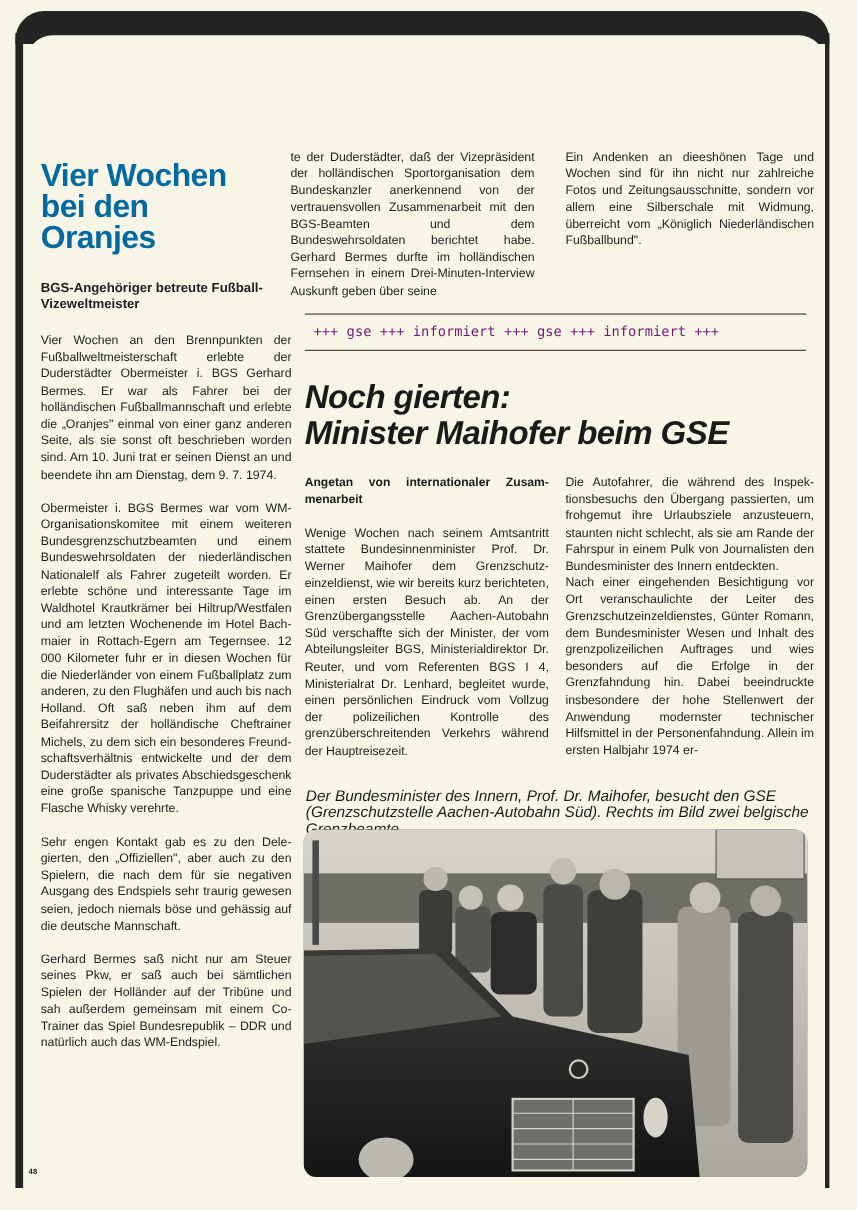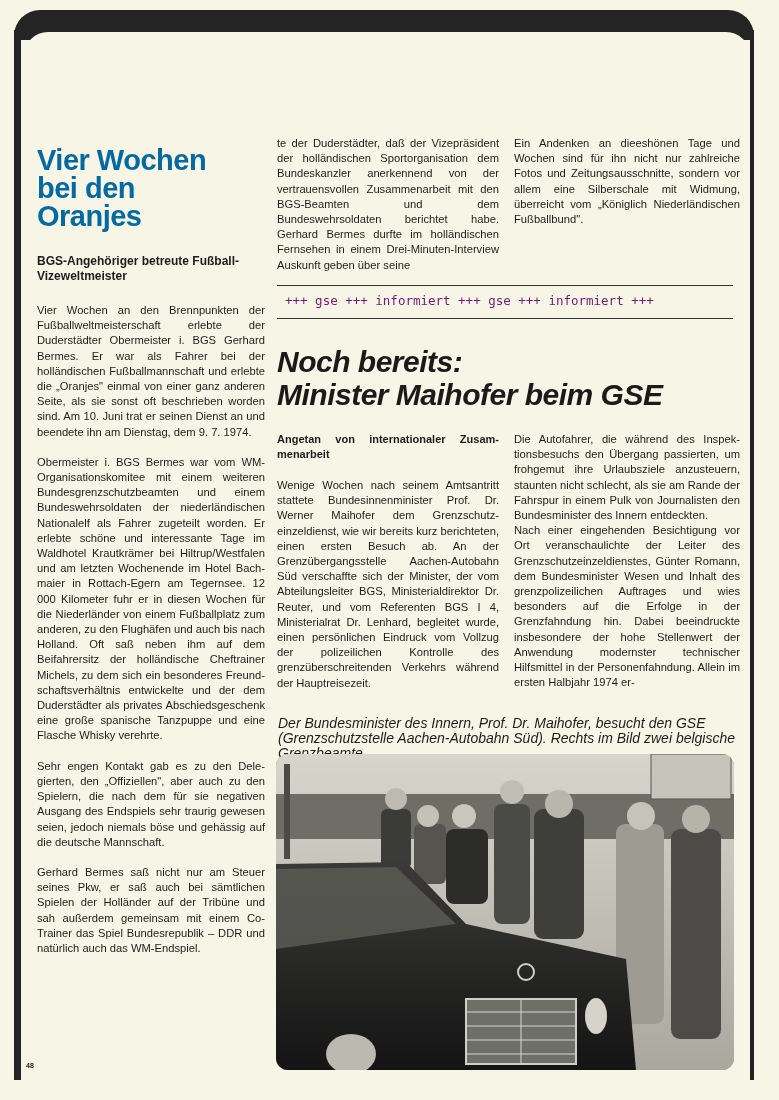--- a/index.html
+++ b/index.html
@@ -42,21 +42,21 @@
       position: absolute; left: 37px; top: 254px; width: 230px;
       font-size: 12px; line-height: 15px; font-weight: bold; margin: 0;
     }
     .col {
       position: absolute;
       font-size: 11.2px; line-height: 15.2px; text-align: justify;
       hyphens: manual;
     }
     .col p { margin: 0 0 15px 0; }
     .col1 { left: 37px; top: 303px; width: 228px; }
-    .col2 { left: 277px; top: 136px; width: 222px; }
+    .col2 { left: 264px; top: 136px; width: 222px; }
     .col3 { left: 514px; top: 136px; width: 226px; }
     .rule { position: absolute; left: 277px; width: 456px; height: 1px; background: #333; }
     .rule.a { top: 285px; }
     .rule.b { top: 318px; }
     .ticker {
       position: absolute; left: 285px; top: 293px; width: 446px;
       font-family: "DejaVu Sans Mono", monospace;
       font-size: 12.5px; color: #701a75; white-space: pre;
     }
     .title2 {
@@ -110,21 +110,21 @@
 
 <div class="col col3">
   <p>Ein Andenken an dieeshönen Tage und Wochen sind für ihn nicht nur zahlreiche Fotos und Zeitungsausschnitte, son­dern vor allem eine Silberschale mit Widmung, überreicht vom „Königlich Niederländischen Fußballbund".</p>
 </div>
 
 <div class="rule a"></div>
 <div class="ticker">+++ gse +++ informiert +++ gse +++ informiert +++</div>
 <div class="rule b"></div>
 
 <h1 class="title2">
-  <span>Noch bereits:</span><br>
+  <span>Noch gierten:</span><br>
   <span>Minister Maihofer beim GSE</span>
 </h1>
 <h2 class="subtitle2">Angetan von internationaler Zusam­menarbeit</h2>
 
 <div class="col col4">
   <p>Wenige Wochen nach seinem Amtsan­tritt stattete Bundesinnenminister Prof. Dr. Werner Maihofer dem Grenzschutz­einzeldienst, wie wir bereits kurz berich­teten, einen ersten Besuch ab. An der Grenzübergangsstelle Aachen-Auto­bahn Süd verschaffte sich der Minister, der vom Abteilungsleiter BGS, Ministe­rialdirektor Dr. Reuter, und vom Refe­renten BGS I 4, Ministerialrat Dr. Len­hard, begleitet wurde, einen persönli­chen Eindruck vom Vollzug der polizeili­chen Kontrolle des grenzüberschreiten­den Verkehrs während der Hauptreise­zeit.</p>
 </div>
 
 <div class="col col5">
   <p style="margin-bottom:0">Die Autofahrer, die während des Inspek­tionsbesuchs den Übergang passierten, um frohgemut ihre Urlaubsziele anzu­steuern, staunten nicht schlecht, als sie am Rande der Fahrspur in einem Pulk von Journalisten den Bundesminister des Innern entdeckten.</p>

